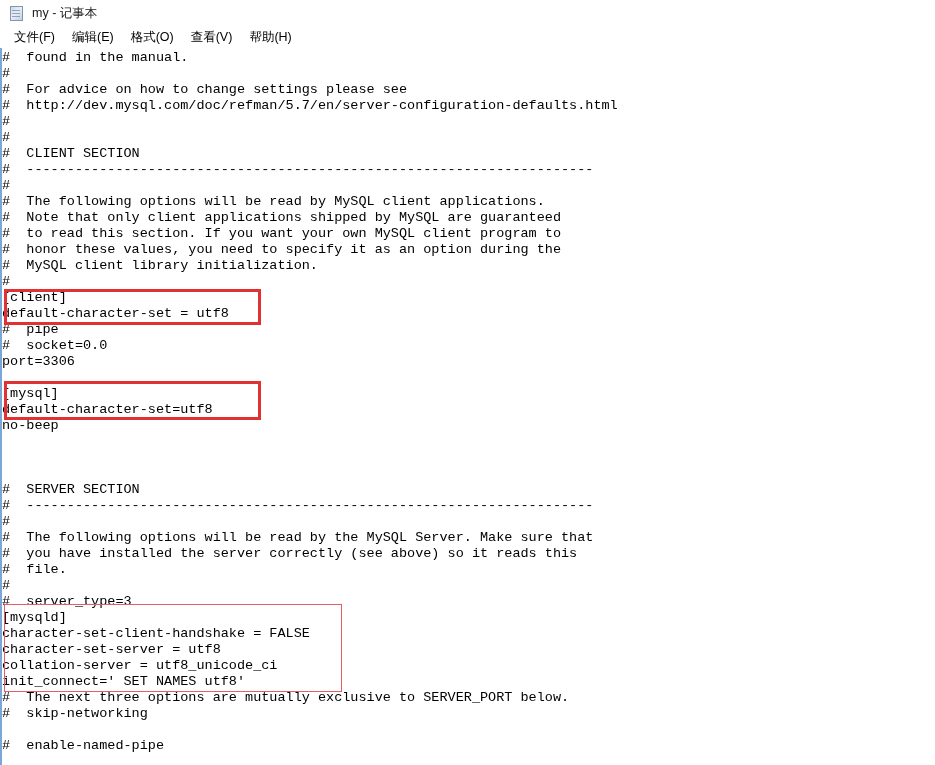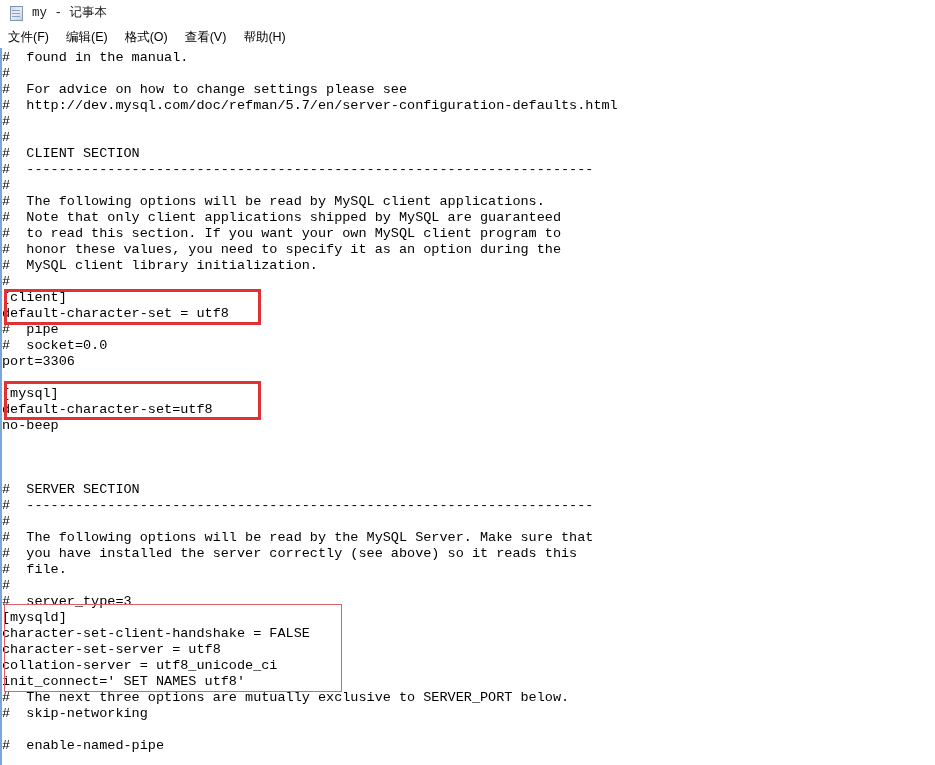--- a/index.html
+++ b/index.html
@@ -56,36 +56,37 @@
     position: absolute;
     left: 3px;
     width: 8px;
     height: 1px;
     background: #8da2b8;
   }
   #app-icon .l1 { top: 4px; }
   #app-icon .l2 { top: 7px; }
   #app-icon .l3 { top: 10px; }
   #title-text {
-    font-family: Liberation Mono, monospace;
+    font-family: Liberation Sans, sans-serif;
     font-size: 12.5px;
     color: #1a1a1a;
     line-height: 1;
     white-space: nowrap;
   }
 
   
   #menu-bar {
     position: absolute;
     left: 0; top: 27px;
     width: 935px;
     height: 21px;
     background: #ffffff;
     display: flex;
     align-items: center;
+    padding-left: 6px;
     box-sizing: border-box;
   }
   .menu-item {
     font-family: "Liberation Sans", sans-serif;
     font-size: 12.5px;
     color: #000000;
     padding: 2px 9px 2px 8px;
     white-space: nowrap;
     cursor: default;
     line-height: 1;

